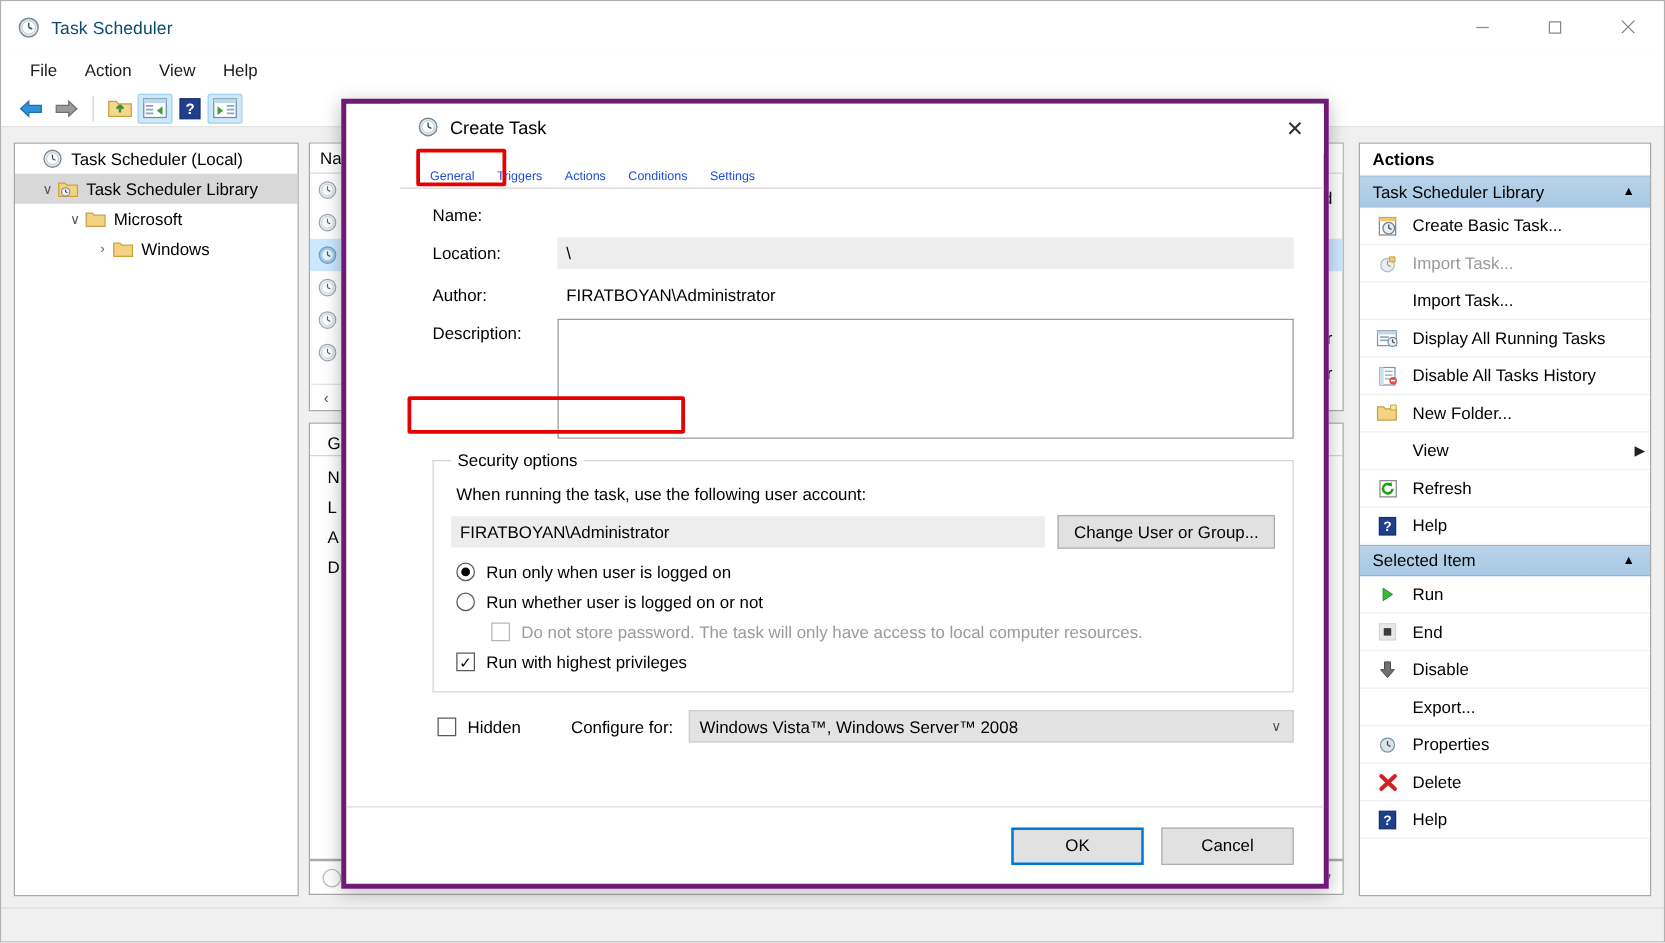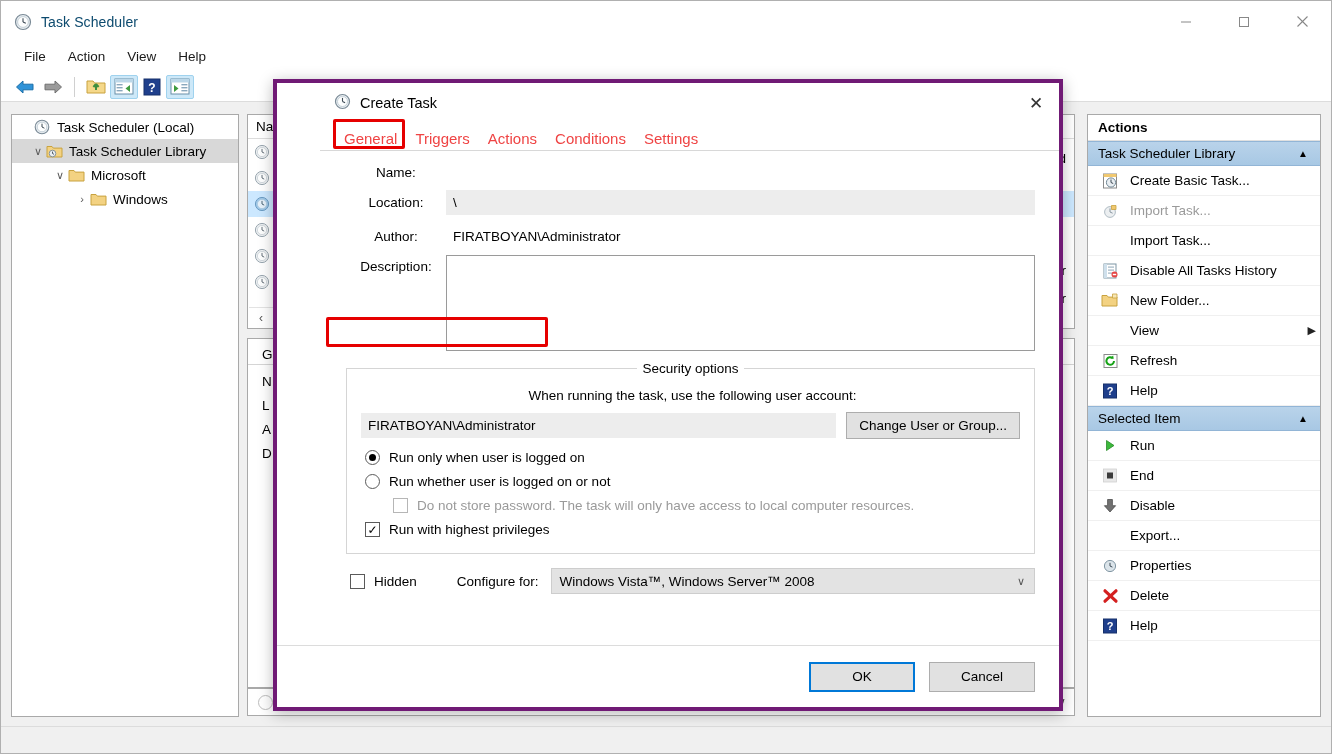--- a/index.html
+++ b/index.html
@@ -193,34 +193,34 @@
     position:absolute; right: 0; top: 0; width: 46px; height: 40px;
     display:flex; align-items:center; justify-content:center;
     color:#333; font-size: 17px;
   }
 
   .tabstrip {
     height: 28px; display:flex; align-items:flex-end;
     padding-left: 15px; position: relative;
   }
   .tab {
-    font-size: 15px; padding: 3px 9px 4px 9px;
-    color: #ef4444; position: relative;
+    font-size: 10px; padding: 3px 9px 4px 9px;
+    color: #1d4ed8; position: relative;
   }
   .tab.active { }
   .tab-hl {
     position:absolute; border: 3px solid #e60000; border-radius: 2px;
     left: 13px; top: -4px; width: 72px; height: 30px; pointer-events:none;
   }
   .tabstrip::after {
     content:''; position:absolute; left: 0; right: 0; bottom: 0;
     height: 1px; background: #d8d8d8;
   }
 
-  .dlg-body { padding: 14px 24px 0 26px; position: relative; text-align: center; }
+  .dlg-body { padding: 14px 24px 0 26px; position: relative; }
 
   .frow { display:flex; align-items:center; margin-bottom: 10px; }
   .flabel { width: 100px; font-size: 13.5px; flex: none; }
   .finput {
     flex: 1; height: 25px; border: 1px solid #9a9a9a; background:#fff;
     display:flex; align-items:center; padding-left: 7px; font-size: 13.5px;
   }
   .fstatic {
     flex: 1; height: 25px; background:#ededed;
     display:flex; align-items:center; padding-left: 7px; font-size: 13.5px;
@@ -539,20 +539,34 @@
             </svg>
         </span>
         <span>Import Task...</span>
       </div>
 
       <div class="act-item">
         <span class="act-ico"></span>
         <span>Import Task...</span>
       </div>
 
+      <div class="act-item">
+        <span class="act-ico">
+          <svg width="18" height="16" viewBox="0 0 18 16">
+              <rect x="1" y="1.5" width="15" height="12" fill="#fff" stroke="#7d95a4" stroke-width="1"></rect>
+              <rect x="1" y="1.5" width="15" height="3" fill="#bcd7e8"></rect>
+              <rect x="3" y="6" width="7" height="1.3" fill="#8aa8bd"></rect>
+              <rect x="3" y="8.6" width="7" height="1.3" fill="#8aa8bd"></rect>
+              <circle cx="13" cy="10.5" r="3.6" fill="#e9eef2" stroke="#6f8694" stroke-width=".9"></circle>
+              <line x1="13" y1="10.5" x2="13" y2="8.3" stroke="#3d4a55" stroke-width=".9"></line>
+              <line x1="13" y1="10.5" x2="14.7" y2="11.3" stroke="#3d4a55" stroke-width=".9"></line>
+            </svg>
+        </span>
+        <span>Display All Running Tasks</span>
+      </div>
 
       <div class="act-item">
         <span class="act-ico">
           <svg width="17" height="16" viewBox="0 0 17 16">
               <rect x="2" y="1" width="12" height="14" fill="#fff" stroke="#7d95a4" stroke-width="1"></rect>
               <rect x="2" y="1" width="3" height="14" fill="#cfe0ec"></rect>
               <rect x="6" y="3.5" width="6" height="1.2" fill="#9fb4c2"></rect>
               <rect x="6" y="6.5" width="6" height="1.2" fill="#9fb4c2"></rect>
               <rect x="6" y="9.5" width="6" height="1.2" fill="#9fb4c2"></rect>
               <circle cx="12.5" cy="11.5" r="3" fill="#e64545"></circle>

